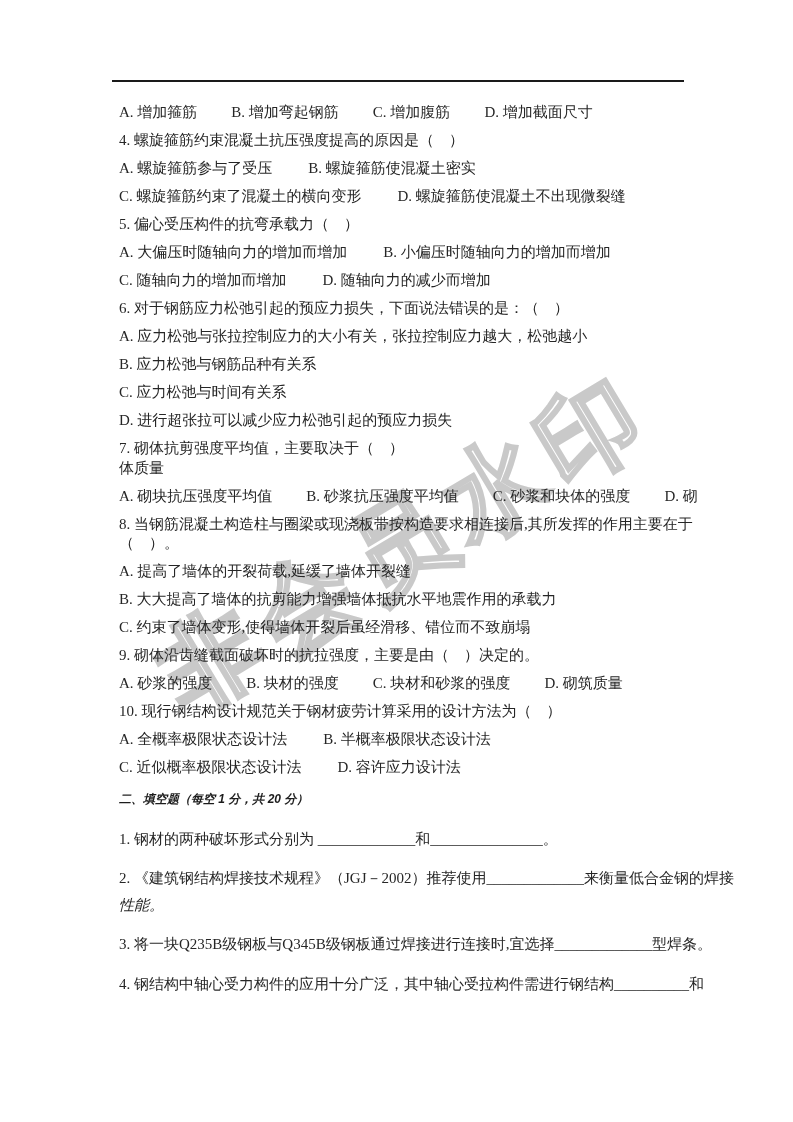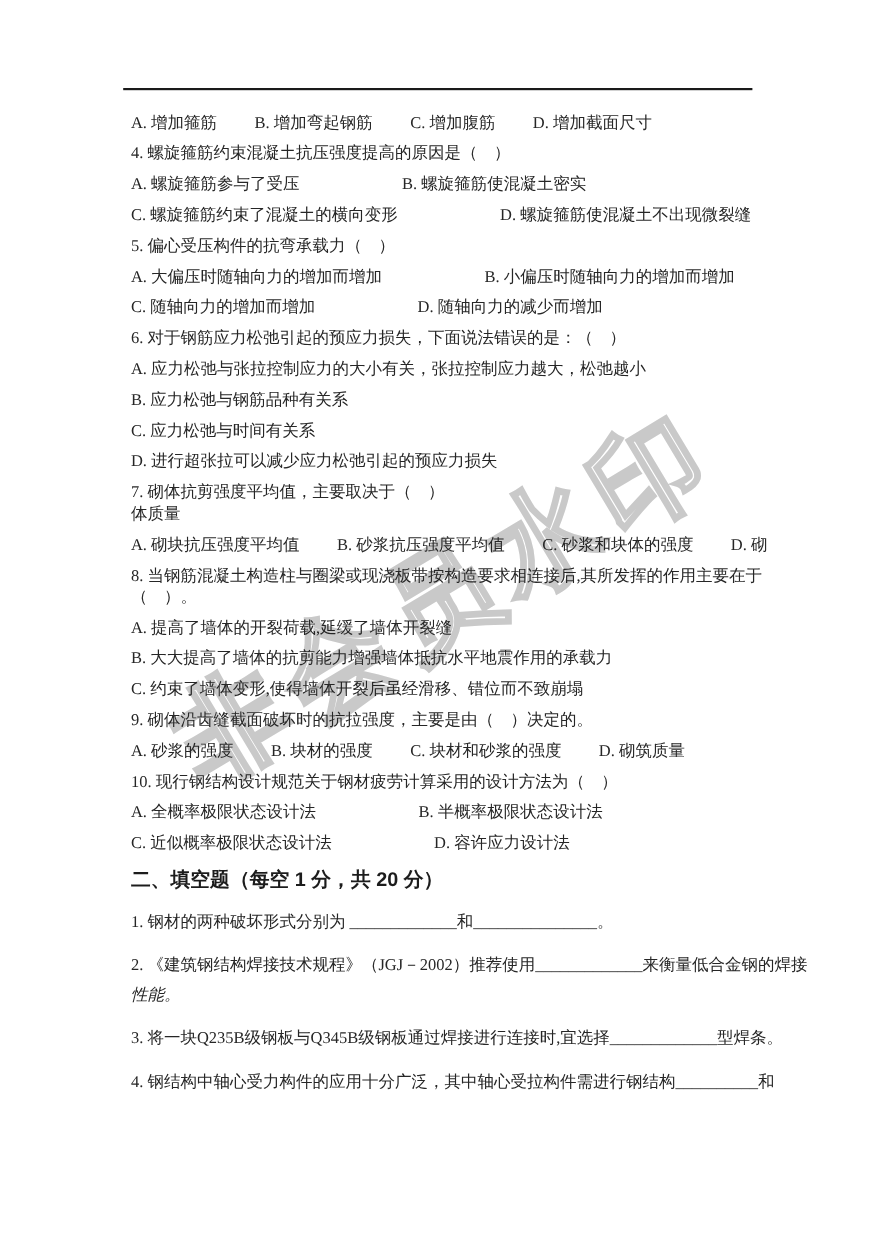--- a/index.html
+++ b/index.html
@@ -44,28 +44,29 @@
     font-size: 15px;
   }
   .ln {
     margin-top: 8.5px;
     line-height: 19.5px;
     white-space: pre;
   }
   .ln:first-child { margin-top: 0; }
   .wrap { margin-top: 0; }
   .options .seg + .seg { margin-left: 34px; }
-  .options2 .seg + .seg { margin-left: 93px; }
+  .options2 .seg + .seg { margin-left: 36px; }
   .heading {
     margin-top: 10px;
     font-family: "Liberation Sans", "DejaVu Sans", sans-serif;
     font-weight: 700;
-    font-size: 18px;
+    font-size: 12px;
     line-height: 22px;
     color: #1c1c1c;
+    font-style: italic;
   }
   .fill { margin-top: 20px; }
   .fillwrap { margin-top: 7px; font-style: italic; }
   .seg { display: inline-block; }
 </style>
 </head>
 <body>
 
 <div class="page">
   <div class="watermark">非会员水印</div>

